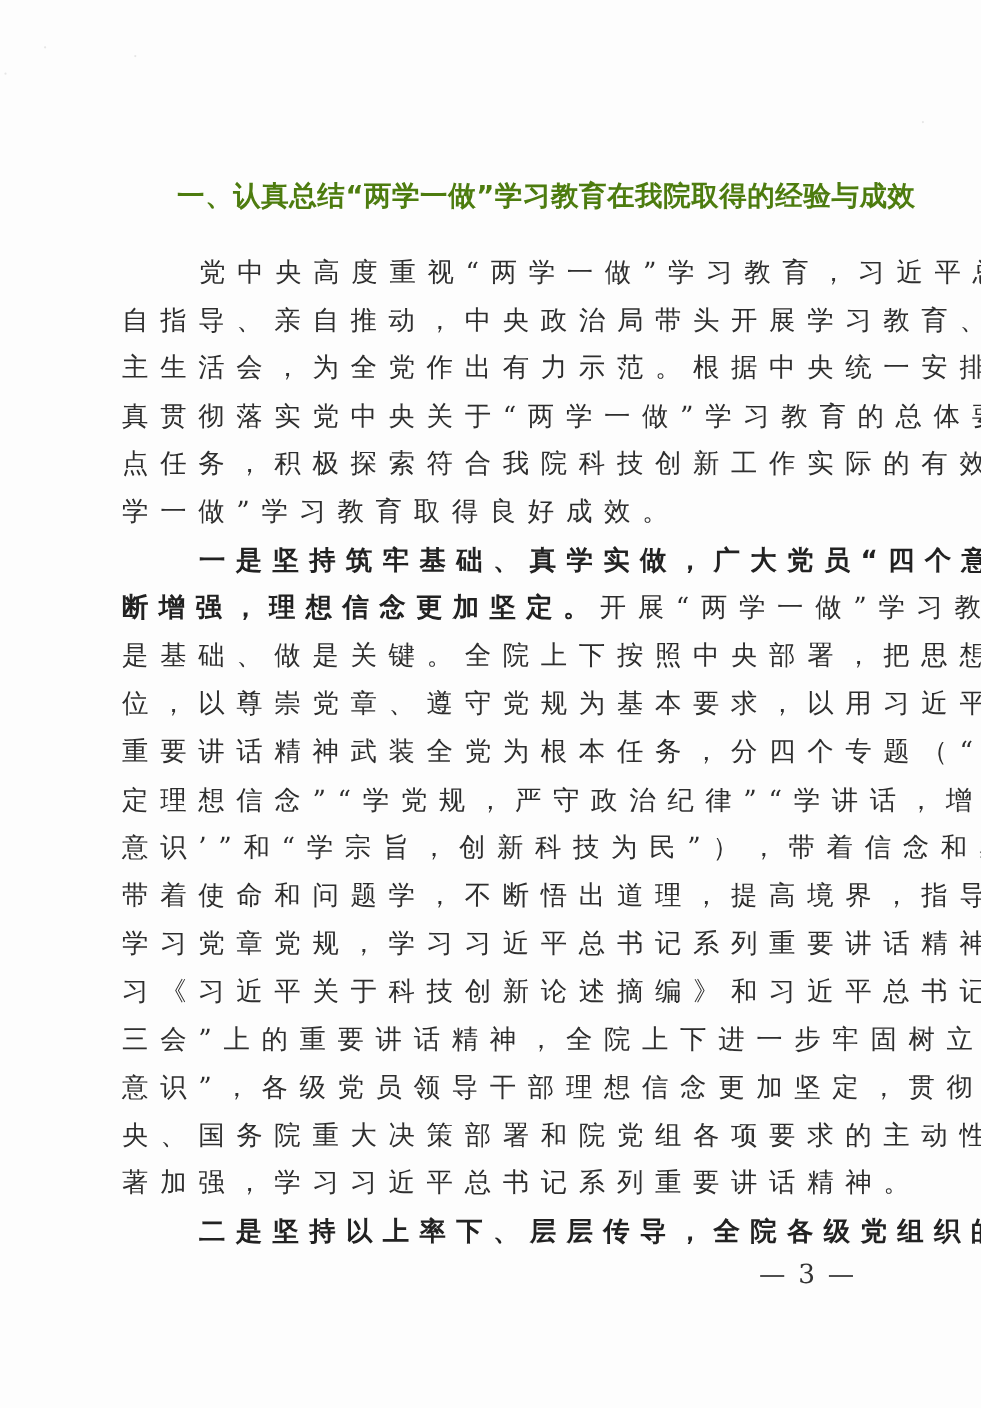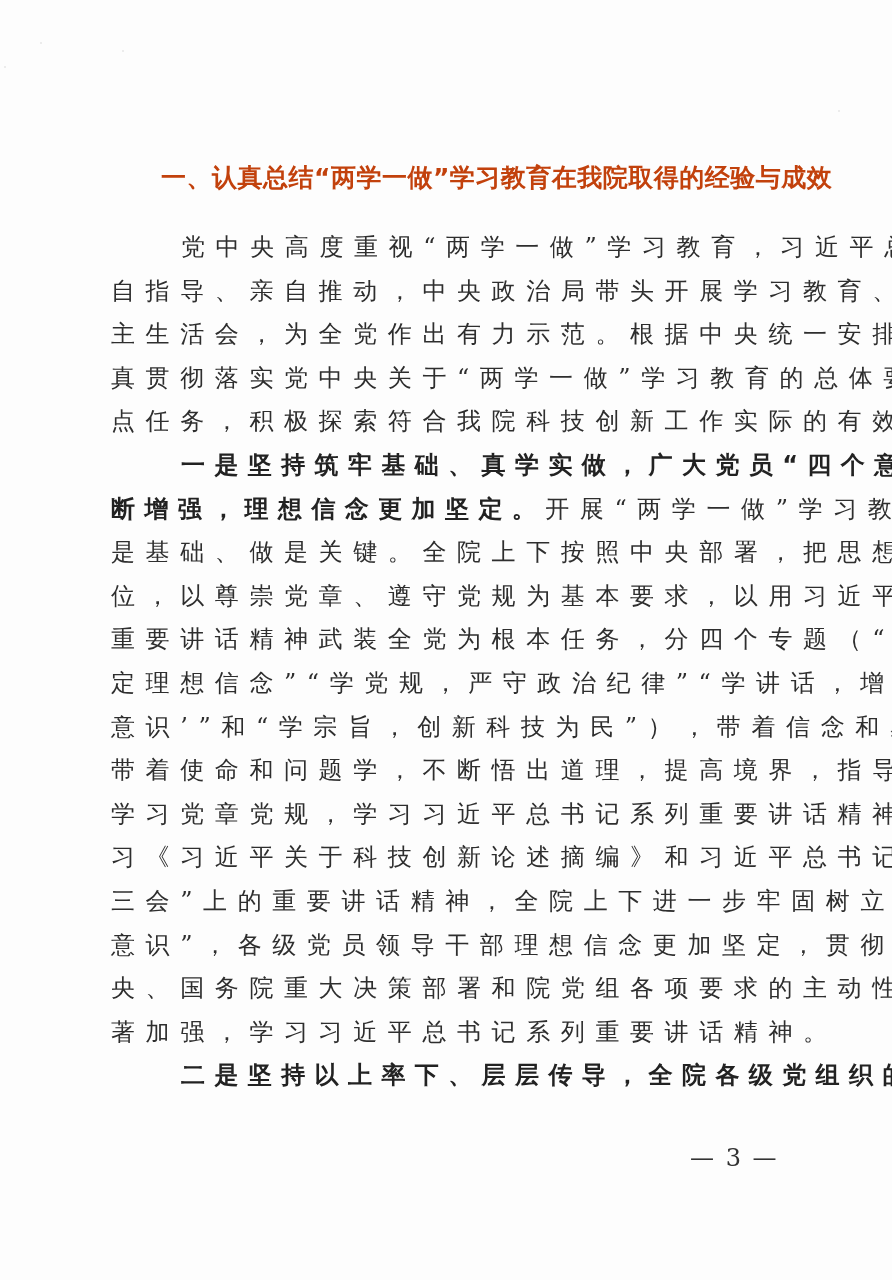--- a/index.html
+++ b/index.html
@@ -25,21 +25,21 @@
       position: absolute;
       top: 160px;
       left: 50px;
       width: 700px;
       font-family: "DejaVu Sans", "Liberation Sans", sans-serif;
       font-weight: bold;
       font-size: 25px;
       letter-spacing: 0.5px;
       line-height: 36px;
       white-space: nowrap;
-      color: #c2410c;
+      color: #4d7c0f;
     }
     .body-text {
       position: absolute;
       top: 226px;
       left: 0;
       width: 668px;
       font-family: "DejaVu Serif", "Liberation Serif", serif;
       font-size: 24px;
       letter-spacing: 10.6px;
       line-height: 43.6px;
@@ -91,20 +91,21 @@
   <div class="heading">一、认真总结“两学一做”学习教育在我院取得的经验与成效</div>
 
   <div class="body-text">
 
     <div>
       <span class="line indent">党中央高度重视“两学一做”学习教育，习近平总书记亲</span>
       <span class="line">自指导、亲自推动，中央政治局带头开展学习教育、带头召开民</span>
       <span class="line">主生活会，为全党作出有力示范。根据中央统一安排，院党组认</span>
       <span class="line">真贯彻落实党中央关于“两学一做”学习教育的总体要求和重</span>
       <span class="line">点任务，积极探索符合我院科技创新工作实际的有效做法，“两</span>
+      <span class="line">学一做”学习教育取得良好成效。</span>
     </div>
 
     <div>
       <span class="line indent bold">一是坚持筑牢基础、真学实做，广大党员“四个意识”不</span>
       <span class="line"><span class="bold">断增强，理想信念更加坚定。</span><span>开展“两学一做”学习教育，学</span></span>
       <span class="line">是基础、做是关键。全院上下按照中央部署，把思想建设放在首</span>
       <span class="line">位，以尊崇党章、遵守党规为基本要求，以用习近平总书记系列</span>
       <span class="line">重要讲话精神武装全党为根本任务，分四个专题（“学党章，坚</span>
       <span class="line">定理想信念”“学党规，严守政治纪律”“学讲话，增强‘四个</span>
       <span class="line">意识’”和“学宗旨，创新科技为民”），带着信念和感情学，</span>

